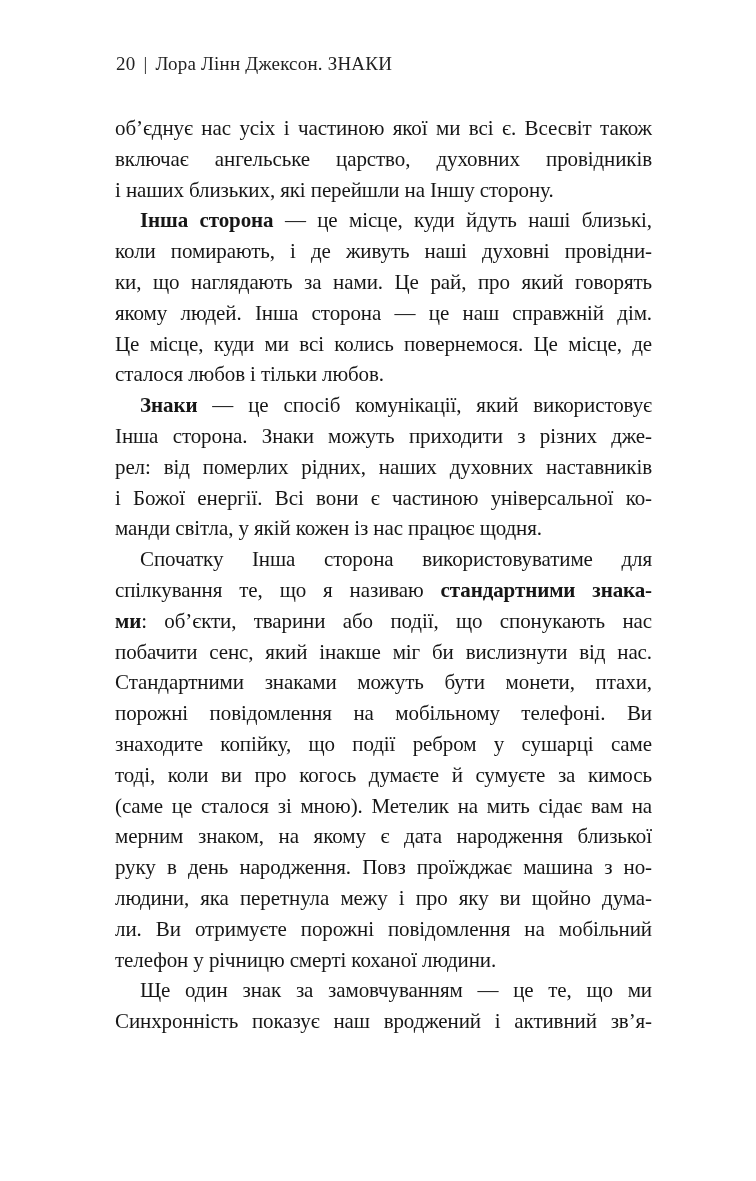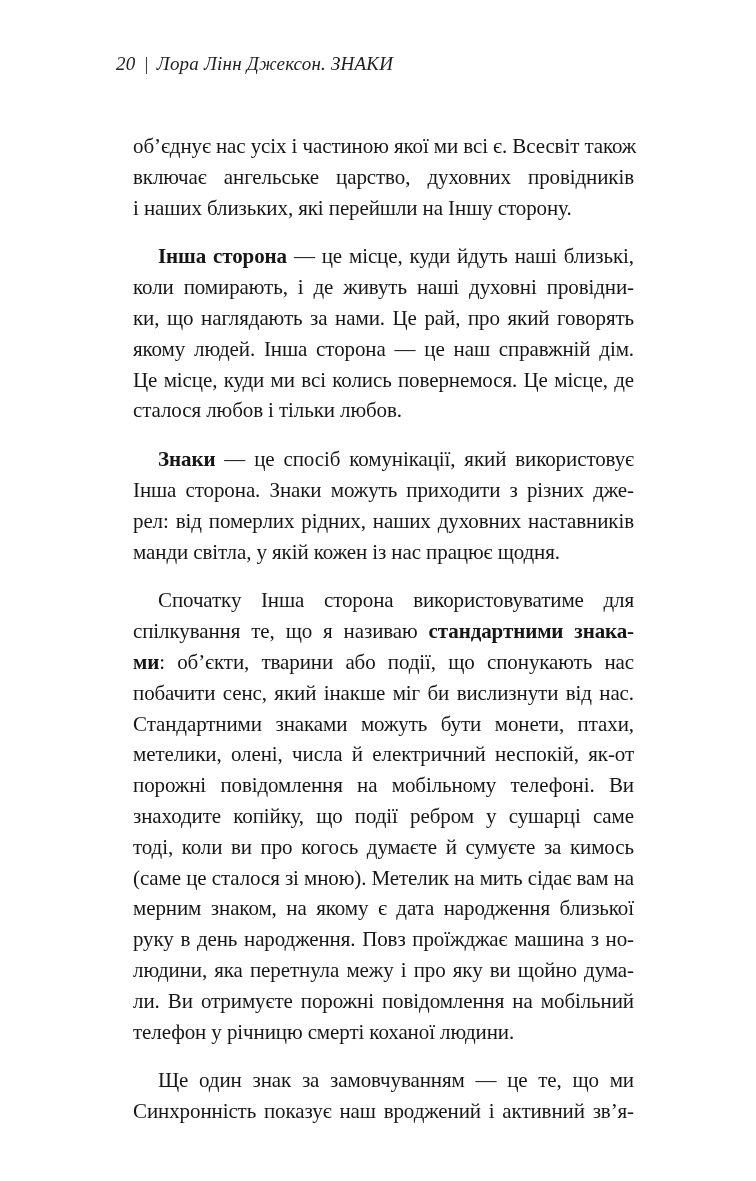--- a/index.html
+++ b/index.html
@@ -21,38 +21,37 @@
     background: #ffffff;
   }
   .running-head {
     position: absolute;
     left: 116px;
     top: 53px;
     font-size: 19px;
     letter-spacing: 0.2px;
     color: #222222;
     white-space: nowrap;
-    font-style: italic;
   }
   .running-head .sep {
     display: inline-block;
     margin: 0 8px;
     color: #333333;
   }
   .text-block {
     position: absolute;
     left: 115px;
     top: 113px;
     width: 537px;
     font-size: 21px;
     line-height: 30.8px;
     letter-spacing: -0.1px;
     color: #161616;
   }
-  .paragraph { margin: 18px; padding: 0; }
+  .paragraph { margin: 0; padding: 0; }
   .line {
     text-align: justify;
     text-align-last: justify;
     white-space: nowrap; 
   }
   .line.indent { padding-left: 25px; }
   .line.para-last {
     text-align-last: left;
   }
   .line b { font-weight: bold; }
@@ -76,29 +75,29 @@
         <div class="line"><span>коли помирають, і де живуть наші духовні провідни-</span></div>
         <div class="line"><span>ки, що наглядають за нами. Це рай, про який говорять</span></div>
         <div class="line"><span>якому людей. Інша сторона — це наш справжній дім.</span></div>
         <div class="line"><span>Це місце, куди ми всі колись повернемося. Це місце, де</span></div>
         <div class="line para-last"><span>сталося любов і тільки любов.</span></div>
       </div>
       <div class="paragraph">
         <div class="line indent"><b>Знаки</b><span> — це спосіб комунікації, який використовує</span></div>
         <div class="line"><span>Інша сторона. Знаки можуть приходити з різних дже-</span></div>
         <div class="line"><span>рел: від померлих рідних, наших духовних наставників</span></div>
+        <div class="line"><span>і Божої енергії. Всі вони є частиною універсальної ко-</span></div>
         <div class="line para-last"><span>манди світла, у якій кожен із нас працює щодня.</span></div>
       </div>
       <div class="paragraph">
         <div class="line indent"><span>Спочатку Інша сторона використовуватиме для</span></div>
         <div class="line"><span>спілкування те, що я називаю </span><b>стандартними знака-</b></div>
         <div class="line"><b>ми</b><span>: об’єкти, тварини або події, що спонукають нас</span></div>
         <div class="line"><span>побачити сенс, який інакше міг би вислизнути від нас.</span></div>
         <div class="line"><span>Стандартними знаками можуть бути монети, птахи,</span></div>
-        <div class="line"><span>метелики, олені, числа й електричний неспокій, як-от</span></div>
         <div class="line"><span>порожні повідомлення на мобільному телефоні. Ви</span></div>
         <div class="line"><span>знаходите копійку, що події ребром у сушарці саме</span></div>
         <div class="line"><span>тоді, коли ви про когось думаєте й сумуєте за кимось</span></div>
         <div class="line"><span>(саме це сталося зі мною). Метелик на мить сідає вам на</span></div>
         <div class="line"><span>мерним знаком, на якому є дата народження близької</span></div>
         <div class="line"><span>руку в день народження. Повз проїжджає машина з но-</span></div>
         <div class="line"><span>людини, яка перетнула межу і про яку ви щойно дума-</span></div>
         <div class="line"><span>ли. Ви отримуєте порожні повідомлення на мобільний</span></div>
         <div class="line para-last"><span>телефон у річницю смерті коханої людини.</span></div>
       </div>

